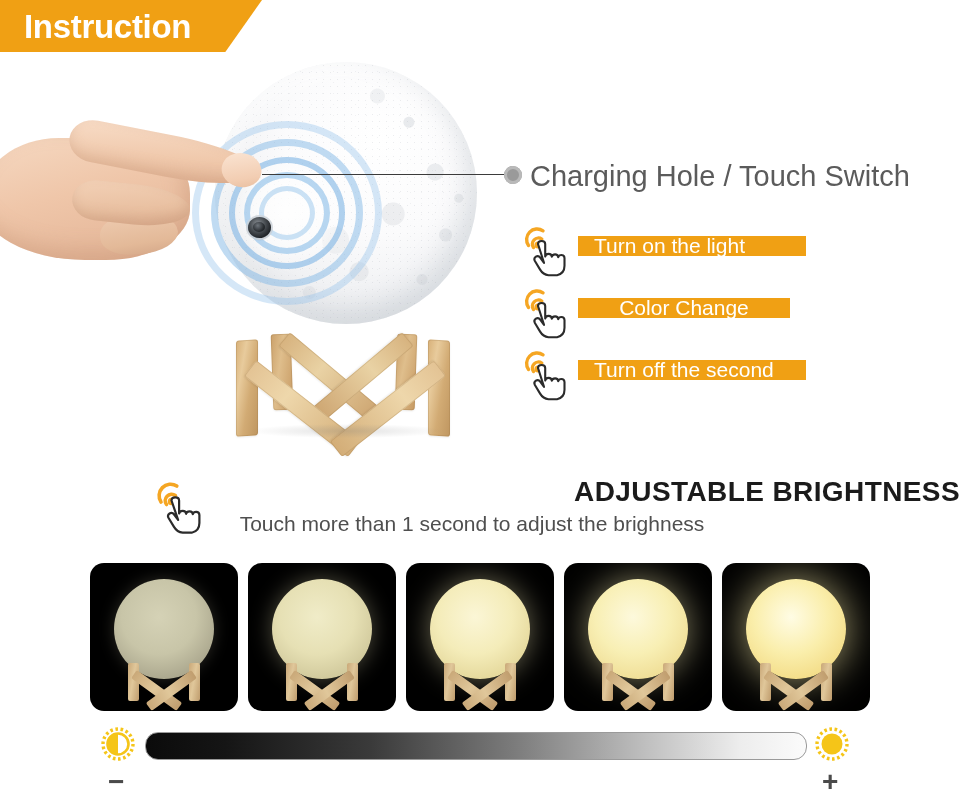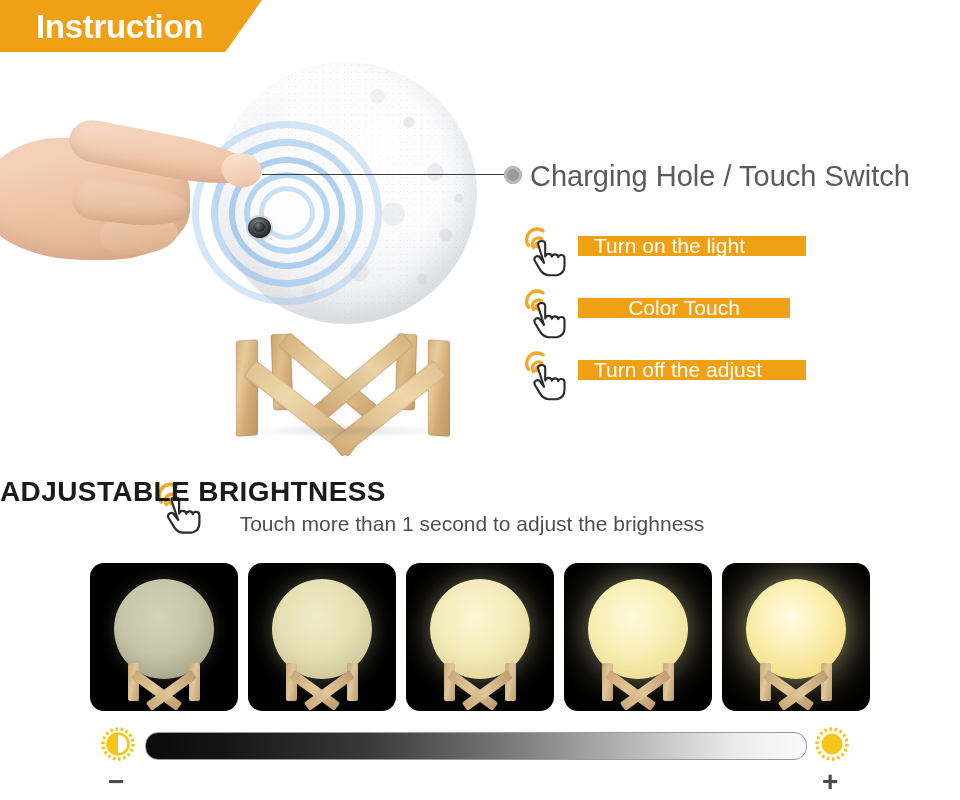--- a/index.html
+++ b/index.html
@@ -26,21 +26,21 @@
     background: #F0A014;
     clip-path: polygon(0 0, 100% 0, 86% 100%, 0 100%);
     display: flex;
     align-items: center;
   }
   .banner-label {
     color: #ffffff;
     font-size: 33px;
     font-weight: bold;
     letter-spacing: -0.3px;
-    padding-left: 36px;
+    padding-left: 24px;
     line-height: 1;
   }
 
   
   .hero {
     position: absolute;
     left: 0;
     top: 52px;
     width: 520px;
     height: 390px;
@@ -286,21 +286,21 @@
     align-items: center;
     justify-content: center;
   }
   .action-btn.left-align { justify-content: flex-start; padding-left: 16px; }
 
   
   .bright-heading {
     position: absolute;
     left: 0; right: 0;
     top: 476px;
-    text-align: left;
+    text-align: right;
     font-size: 28px;
     font-weight: bold;
     color: #1b1b1b;
     letter-spacing: 0.4px;
   }
   .bright-sub {
     position: absolute;
     left: 0; right: 16px;
     top: 512px;
     text-align: center;
@@ -479,41 +479,41 @@
         <circle cx="22" cy="21" r="3.6" fill="#F5A623"></circle>
         <path d="M22 20 q0 -3 3.6 -3 q3.6 0 3.6 3 l0 12.5
                  q0.4 -2.6 3.4 -2.6 q3 0 3.2 2.9
                  q0.5 -2.4 3.3 -2.4 q2.9 0 3.1 2.8
                  q0.6 -2.2 3.2 -2.2 q2.9 0 3.1 3
                  l0 7.8 q0 7.8 -7.4 9.4 l-8.6 0
                  q-5.4 -0.6 -8.4 -5.6 l-5.2 -8.6
                  q-1.5 -2.7 1 -4.3 q2.5 -1.6 4.3 1 l3.8 5.2 z" fill="#ffffff" stroke="#2b2b2b" stroke-width="2.1" stroke-linejoin="round"></path>
       </svg>
     </span>
-    <div class="action-btn">Color Touch</div>
+    <div class="action-btn">Color Change</div>
   </div>
 
   <div class="action-row">
     <span class="tap-icon">
       <svg viewBox="0 0 56 58" width="56" height="58">
         <g fill="none" stroke="#F5A623" stroke-width="3.4" stroke-linecap="round">
           <path d="M12.5 21.5 a10.5 10.5 0 0 1 14.5 -14.7"></path>
           <path d="M17.5 23.5 a6 6 0 0 1 8.3 -8.4"></path>
         </g>
         <circle cx="22" cy="21" r="3.6" fill="#F5A623"></circle>
         <path d="M22 20 q0 -3 3.6 -3 q3.6 0 3.6 3 l0 12.5
                  q0.4 -2.6 3.4 -2.6 q3 0 3.2 2.9
                  q0.5 -2.4 3.3 -2.4 q2.9 0 3.1 2.8
                  q0.6 -2.2 3.2 -2.2 q2.9 0 3.1 3
                  l0 7.8 q0 7.8 -7.4 9.4 l-8.6 0
                  q-5.4 -0.6 -8.4 -5.6 l-5.2 -8.6
                  q-1.5 -2.7 1 -4.3 q2.5 -1.6 4.3 1 l3.8 5.2 z" fill="#ffffff" stroke="#2b2b2b" stroke-width="2.1" stroke-linejoin="round"></path>
       </svg>
     </span>
-    <div class="action-btn left-align">Turn off the adjust</div>
+    <div class="action-btn left-align">Turn off the second</div>
   </div>
 </div>
 
 <span class="bright-tap">
   <svg viewBox="0 0 58 60" width="58" height="60">
     <g fill="none" stroke="#F5A623" stroke-width="3.6" stroke-linecap="round">
       <path d="M11 22 a11.5 11.5 0 0 1 15.8 -16"></path>
       <path d="M16.5 24.5 a6.4 6.4 0 0 1 8.9 -9"></path>
     </g>
     <circle cx="21.5" cy="21.5" r="3.8" fill="#F5A623"></circle>

